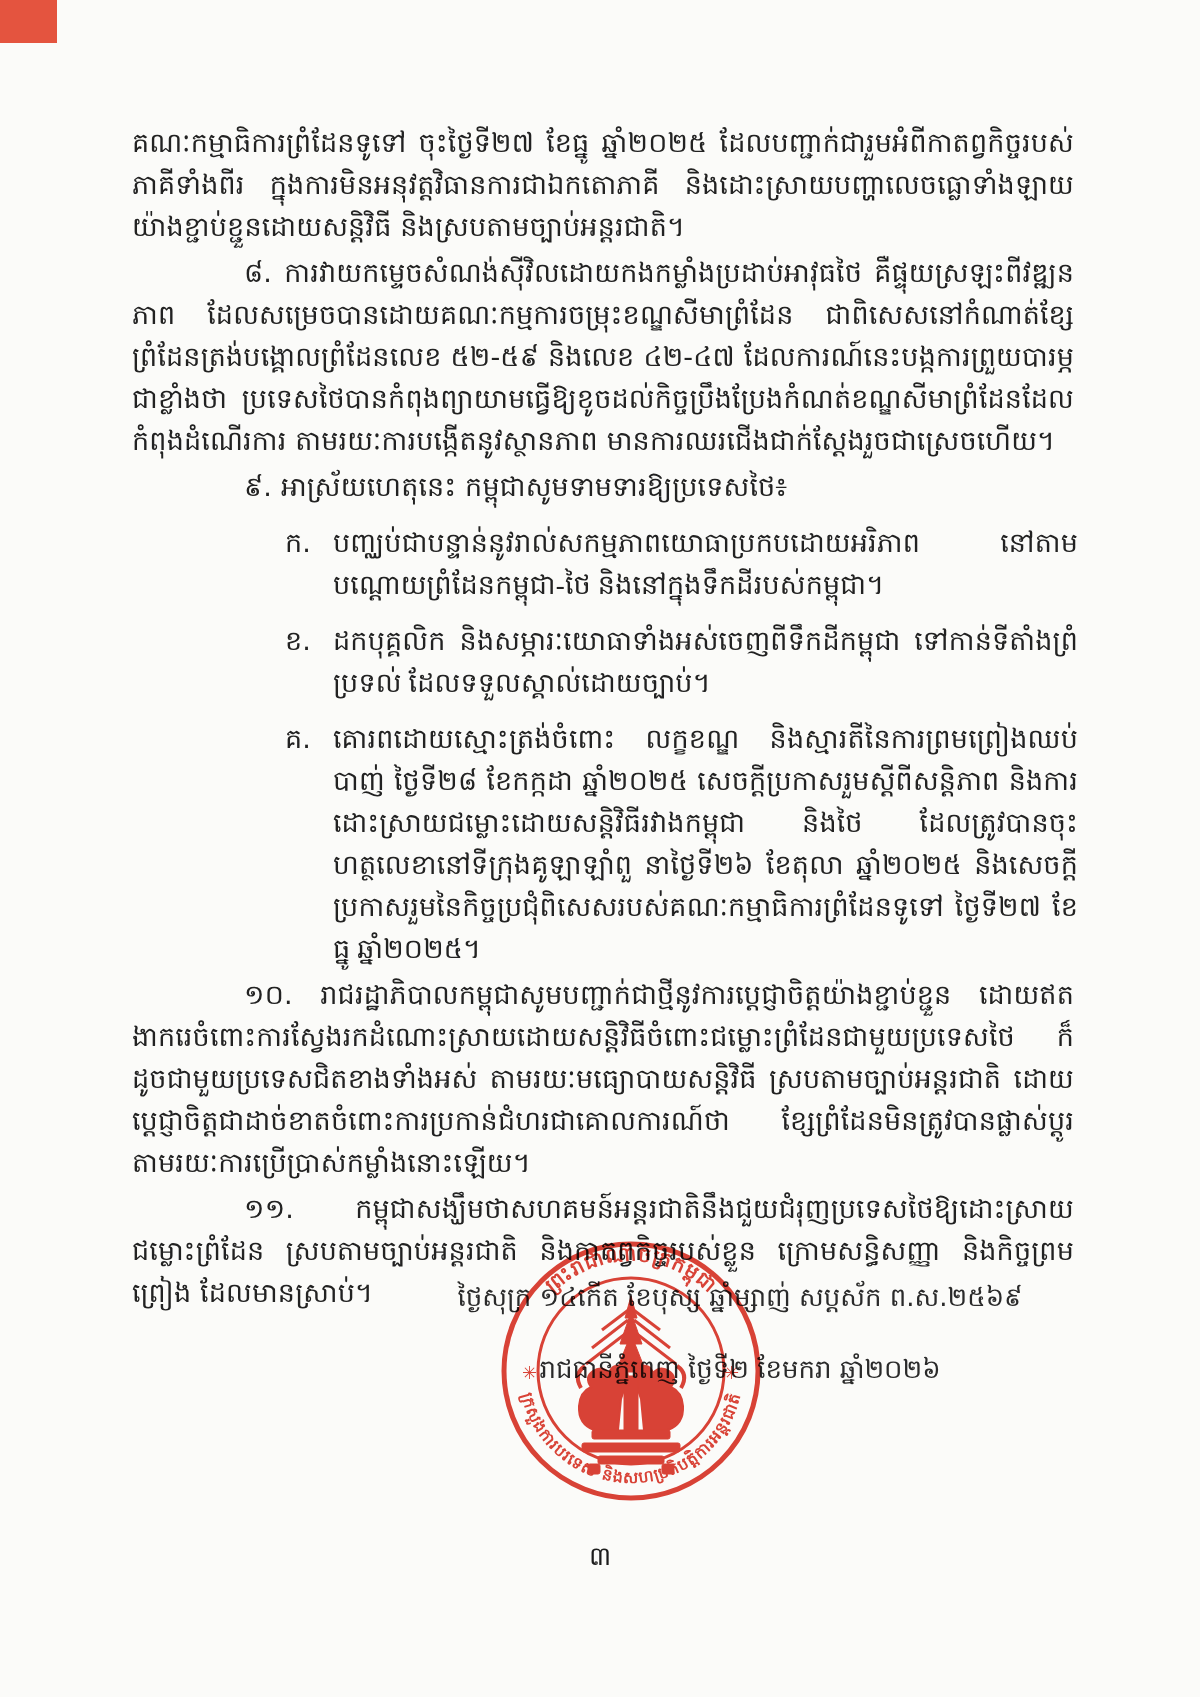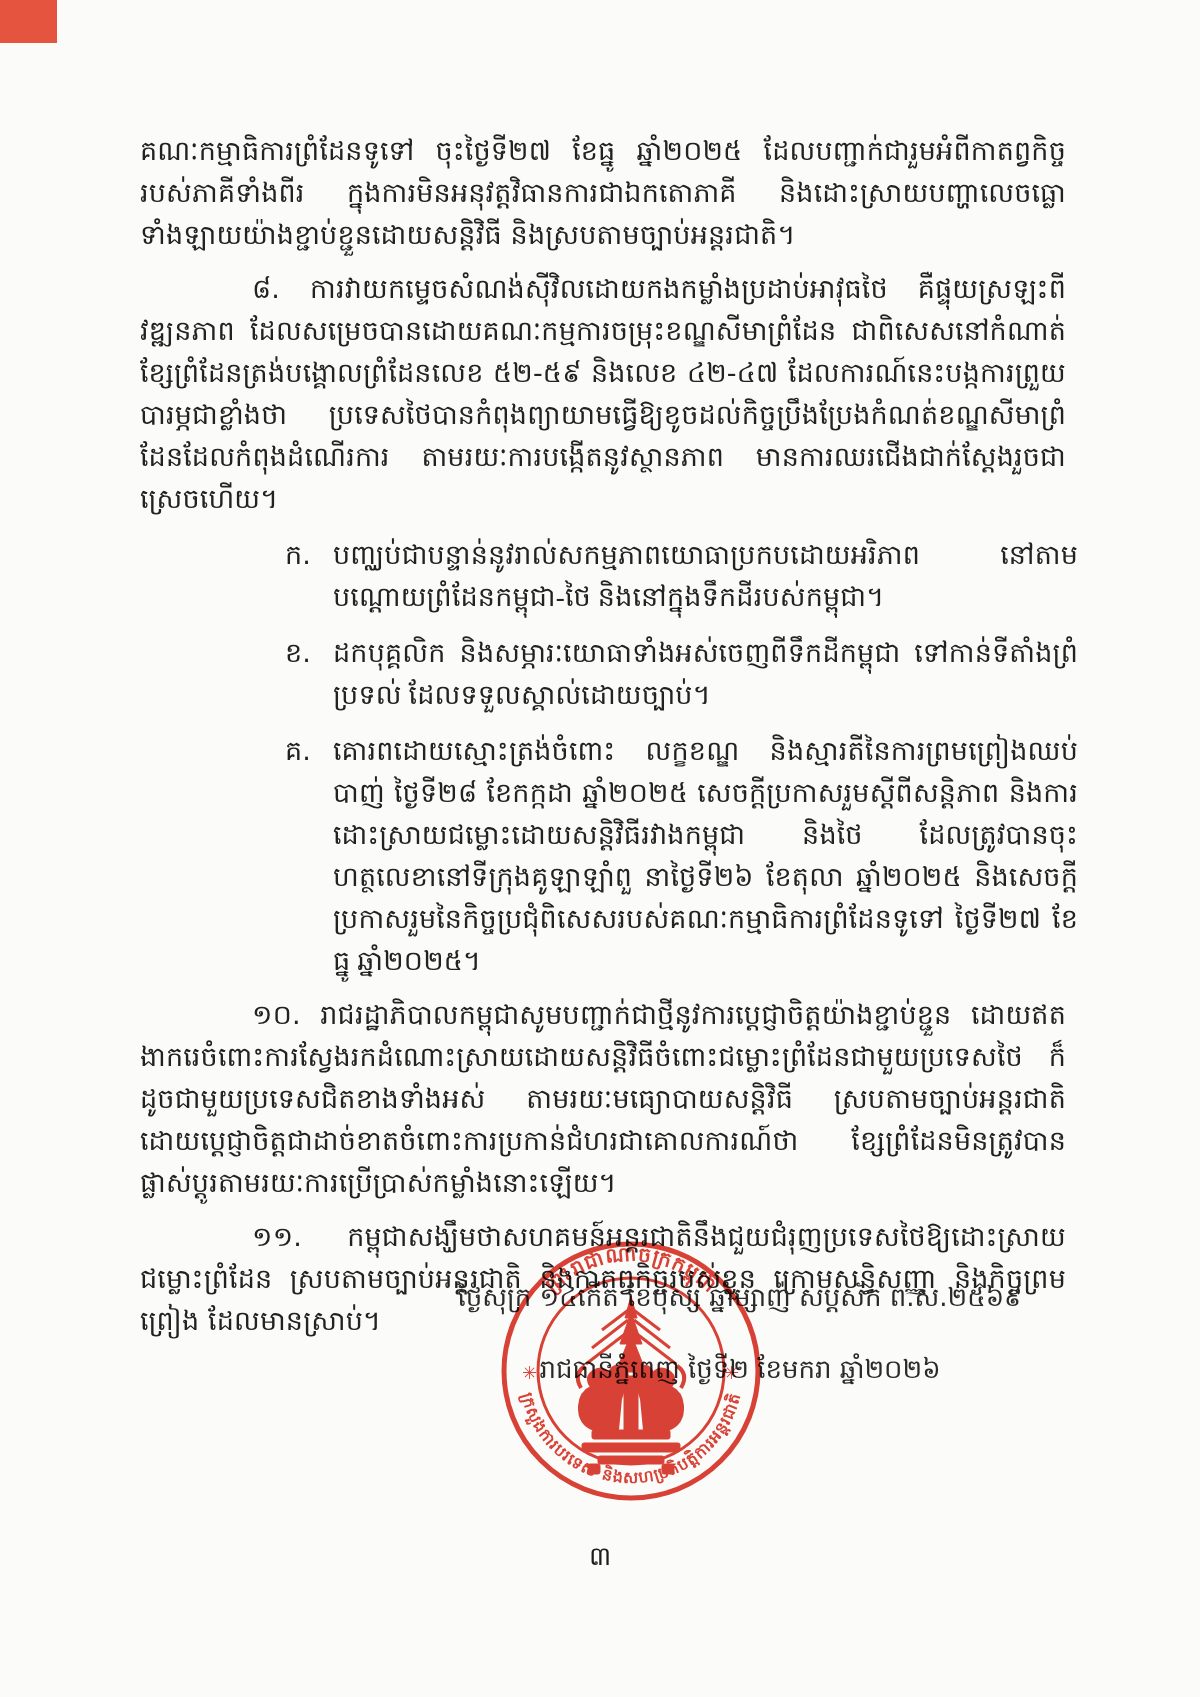--- a/index.html
+++ b/index.html
@@ -13,21 +13,21 @@
   }
   .scan-corner{
     position:absolute;left:0;top:0;width:57px;height:43px;
     background:#e4543f;
   }
   .content{
     position:absolute;left:128px;top:118px;width:950px;
     font-size:27px;line-height:42px;text-align:justify;
     letter-spacing:.2px;
   }
-  .content p{margin:12px;}
+  .content p{margin:4px;}
   .para{margin-top:14px;text-indent:112px;}
   .cont{text-indent:0;margin-top:0;}
   .demands{margin:0;padding:0;list-style:none;}
   .demand{display:flex;margin-top:14px;margin-left:157px;}
   .demand .dlabel{flex:0 0 48px;}
   .demand .dtext{flex:1;text-align:justify;font-family:Liberation Serif, serif;}
   .dateline{
     position:absolute;left:400px;top:1248px;width:680px;
     text-align:center;font-size:26px;line-height:46px;color:#2a2a2a;
   }
@@ -48,20 +48,21 @@
 <div class="page">
 
   <div class="scan-corner"></div>
 
   <div class="content">
 
     <p class="cont">គណៈកម្មាធិការព្រំដែនទូទៅ ចុះថ្ងៃទី២៧ ខែធ្នូ ឆ្នាំ២០២៥ ដែលបញ្ជាក់ជារួមអំពីកាតព្វកិច្ចរបស់ភាគីទាំងពីរ ក្នុងការមិនអនុវត្តវិធានការជាឯកតោភាគី និងដោះស្រាយបញ្ហាលេចធ្លោទាំងឡាយយ៉ាងខ្ជាប់ខ្ជួនដោយសន្តិវិធី និងស្របតាមច្បាប់អន្តរជាតិ។</p>
 
     <p class="para"><span>៨.</span> <span>ការវាយកម្ទេចសំណង់ស៊ីវិលដោយកងកម្លាំងប្រដាប់អាវុធថៃ គឺផ្ទុយស្រឡះពីវឌ្ឍនភាព ដែលសម្រេចបានដោយគណៈកម្មការចម្រុះខណ្ឌសីមាព្រំដែន ជាពិសេសនៅកំណាត់ខ្សែព្រំដែនត្រង់បង្គោលព្រំដែនលេខ ៥២-៥៩ និងលេខ ៤២-៤៧ ដែលការណ៍នេះបង្កការព្រួយបារម្ភជាខ្លាំងថា ប្រទេសថៃបានកំពុងព្យាយាមធ្វើឱ្យខូចដល់កិច្ចប្រឹងប្រែងកំណត់ខណ្ឌសីមាព្រំដែនដែលកំពុងដំណើរការ តាមរយៈការបង្កើតនូវស្ថានភាព មានការឈរជើងជាក់ស្ដែងរួចជាស្រេចហើយ។</span></p>
 
+    <p class="para"><span>៩.</span> <span>អាស្រ័យហេតុនេះ កម្ពុជាសូមទាមទារឱ្យប្រទេសថៃ៖</span></p>
 
     <ul class="demands">
       <li class="demand">
         <span class="dlabel">ក.</span>
         <span class="dtext">បញ្ឈប់ជាបន្ទាន់នូវរាល់សកម្មភាពយោធាប្រកបដោយអរិភាព នៅតាមបណ្ដោយព្រំដែនកម្ពុជា-ថៃ និងនៅក្នុងទឹកដីរបស់កម្ពុជា។</span>
       </li>
       <li class="demand">
         <span class="dlabel">ខ.</span>
         <span class="dtext">ដកបុគ្គលិក និងសម្ភារៈយោធាទាំងអស់ចេញពីទឹកដីកម្ពុជា ទៅកាន់ទីតាំងព្រំប្រទល់ ដែលទទួលស្គាល់ដោយច្បាប់។</span>
       </li>

